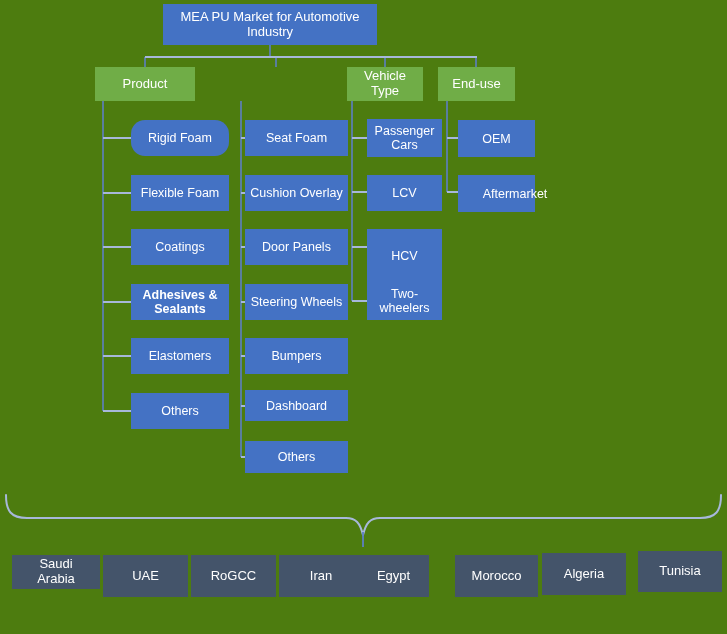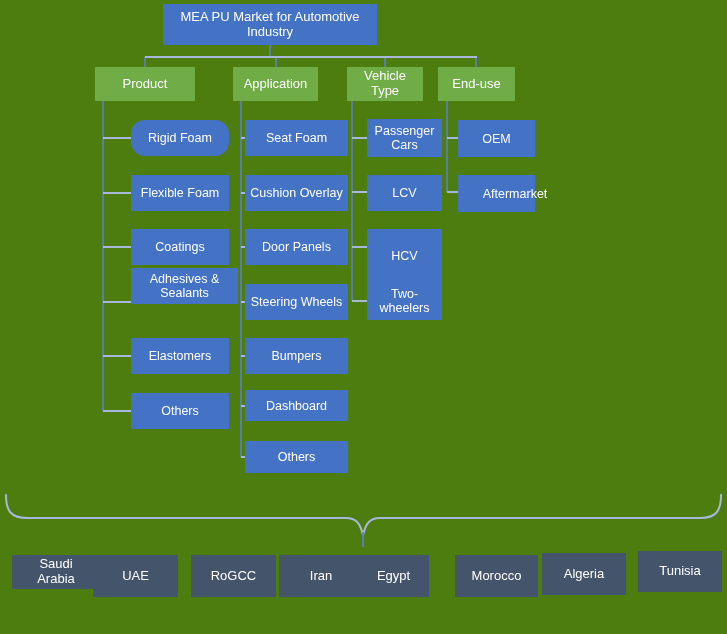--- a/index.html
+++ b/index.html
@@ -38,49 +38,48 @@
              M447 138 H458 M447 192 H458" fill="none" stroke="#A7B8DA" stroke-width="2"></path>
 
     <path d="M6 495 C6 511 11 518 27 518 L346 518 C356 518 360 523 363 535
              M721 495 C721 511 716 518 700 518 L380 518 C370 518 366 523 363 535" fill="none" stroke="#A7B8DA" stroke-width="2" stroke-linecap="round"></path>
     <path d="M363 532 V547" fill="none" stroke="#5D7FC4" stroke-width="1.8"></path>
   </svg>
 
   <div class="box root" style="left:163px;top:4px;width:214px;height:41px;">MEA PU Market for Automotive Industry</div>
 
   <div class="box cat" style="left:95px;top:67px;width:100px;height:34px;">Product</div>
-  <div class="box cat" style="left:233px;top:67px;width:85px;height:34px;">Application</div>
   <div class="box cat" style="left:347px;top:67px;width:76px;height:34px;">Vehicle Type</div>
   <div class="box cat" style="left:438px;top:67px;width:77px;height:34px;">End-use</div>
 
   <div class="box item" style="left:131px;top:120px;width:98px;height:36px;border-radius:14px;">Rigid Foam</div>
   <div class="box item" style="left:131px;top:175px;width:98px;height:36px;">Flexible Foam</div>
   <div class="box item" style="left:131px;top:229px;width:98px;height:36px;">Coatings</div>
-  <div class="box item" style="left:131px;top:268px;width:107px;height:36px;">Adhesives &amp; Sealants</div>
+  <div class="box item" style="left:131px;top:284px;width:98px;height:36px;font-weight:bold;">Adhesives &amp; Sealants</div>
   <div class="box item" style="left:131px;top:338px;width:98px;height:36px;">Elastomers</div>
   <div class="box item" style="left:131px;top:393px;width:98px;height:36px;">Others</div>
 
   <div class="box item" style="left:245px;top:120px;width:103px;height:36px;">Seat Foam</div>
   <div class="box item" style="left:245px;top:175px;width:103px;height:36px;">Cushion Overlay</div>
   <div class="box item" style="left:245px;top:229px;width:103px;height:36px;">Door Panels</div>
   <div class="box item" style="left:245px;top:284px;width:103px;height:36px;">Steering Wheels</div>
   <div class="box item" style="left:245px;top:338px;width:103px;height:36px;">Bumpers</div>
   <div class="box item" style="left:245px;top:390px;width:103px;height:31px;">Dashboard</div>
   <div class="box item" style="left:245px;top:441px;width:103px;height:32px;">Others</div>
 
   <div class="box item" style="left:367px;top:119px;width:75px;height:38px;">Passenger Cars</div>
   <div class="box item" style="left:367px;top:175px;width:75px;height:36px;">LCV</div>
   <div class="box item" style="left:367px;top:229px;width:75px;height:54px;">HCV</div>
   <div class="box item" style="left:367px;top:282px;width:75px;height:38px;">Two-wheelers</div>
 
   <div class="box item" style="left:458px;top:120px;width:77px;height:37px;">OEM</div>
   <div class="box item" style="left:458px;top:175px;width:77px;height:37px;padding-left:40px;">Aftermarket</div>
 
   <div class="box region" style="left:12px;top:555px;width:88px;height:34px;">Saudi Arabia</div>
-  <div class="box region" style="left:93px;top:555px;width:85px;height:42px;">UAE</div>
+  <div class="box region" style="left:103px;top:555px;width:85px;height:42px;">UAE</div>
   <div class="box region" style="left:191px;top:555px;width:85px;height:42px;">RoGCC</div>
   <div class="box region" style="left:279px;top:555px;width:84px;height:42px;">Iran</div>
   <div class="box region" style="left:358px;top:555px;width:71px;height:42px;">Egypt</div>
   <div class="box region" style="left:455px;top:555px;width:83px;height:42px;">Morocco</div>
   <div class="box region" style="left:542px;top:553px;width:84px;height:42px;">Algeria</div>
   <div class="box region" style="left:630px;top:551px;width:84px;height:41px;margin-left:8px;">Tunisia</div>
 
 </div>
 
 </body></html>

